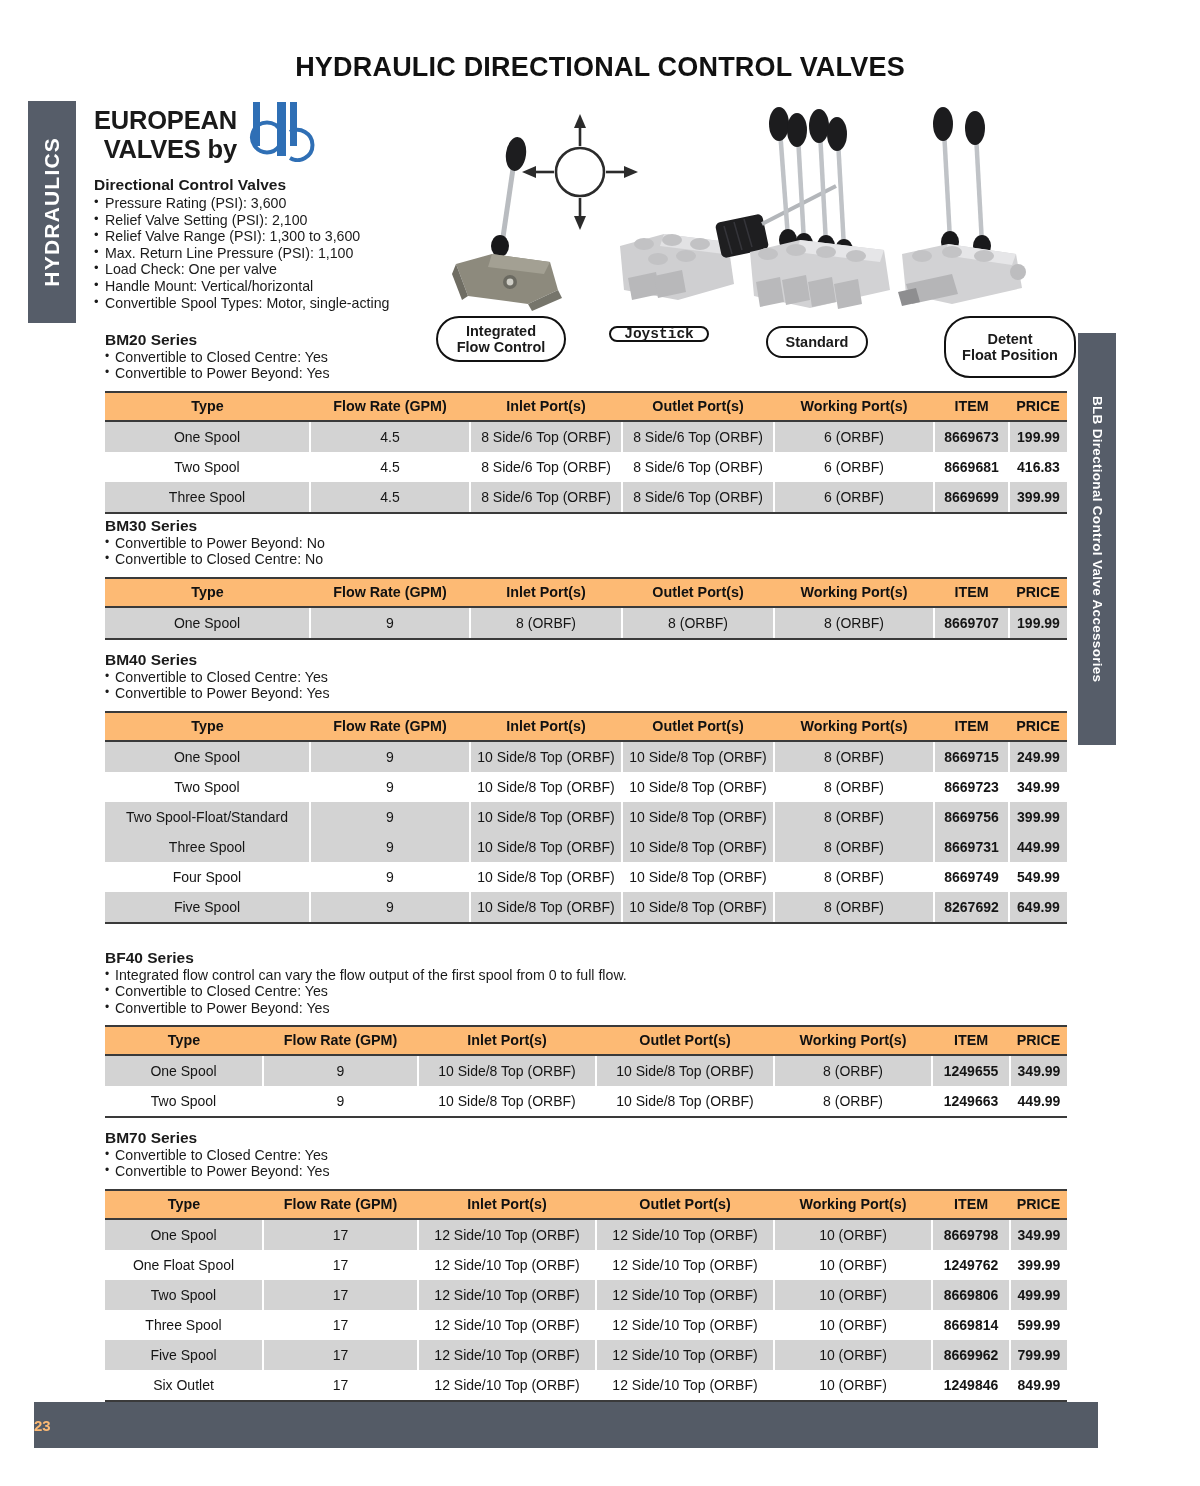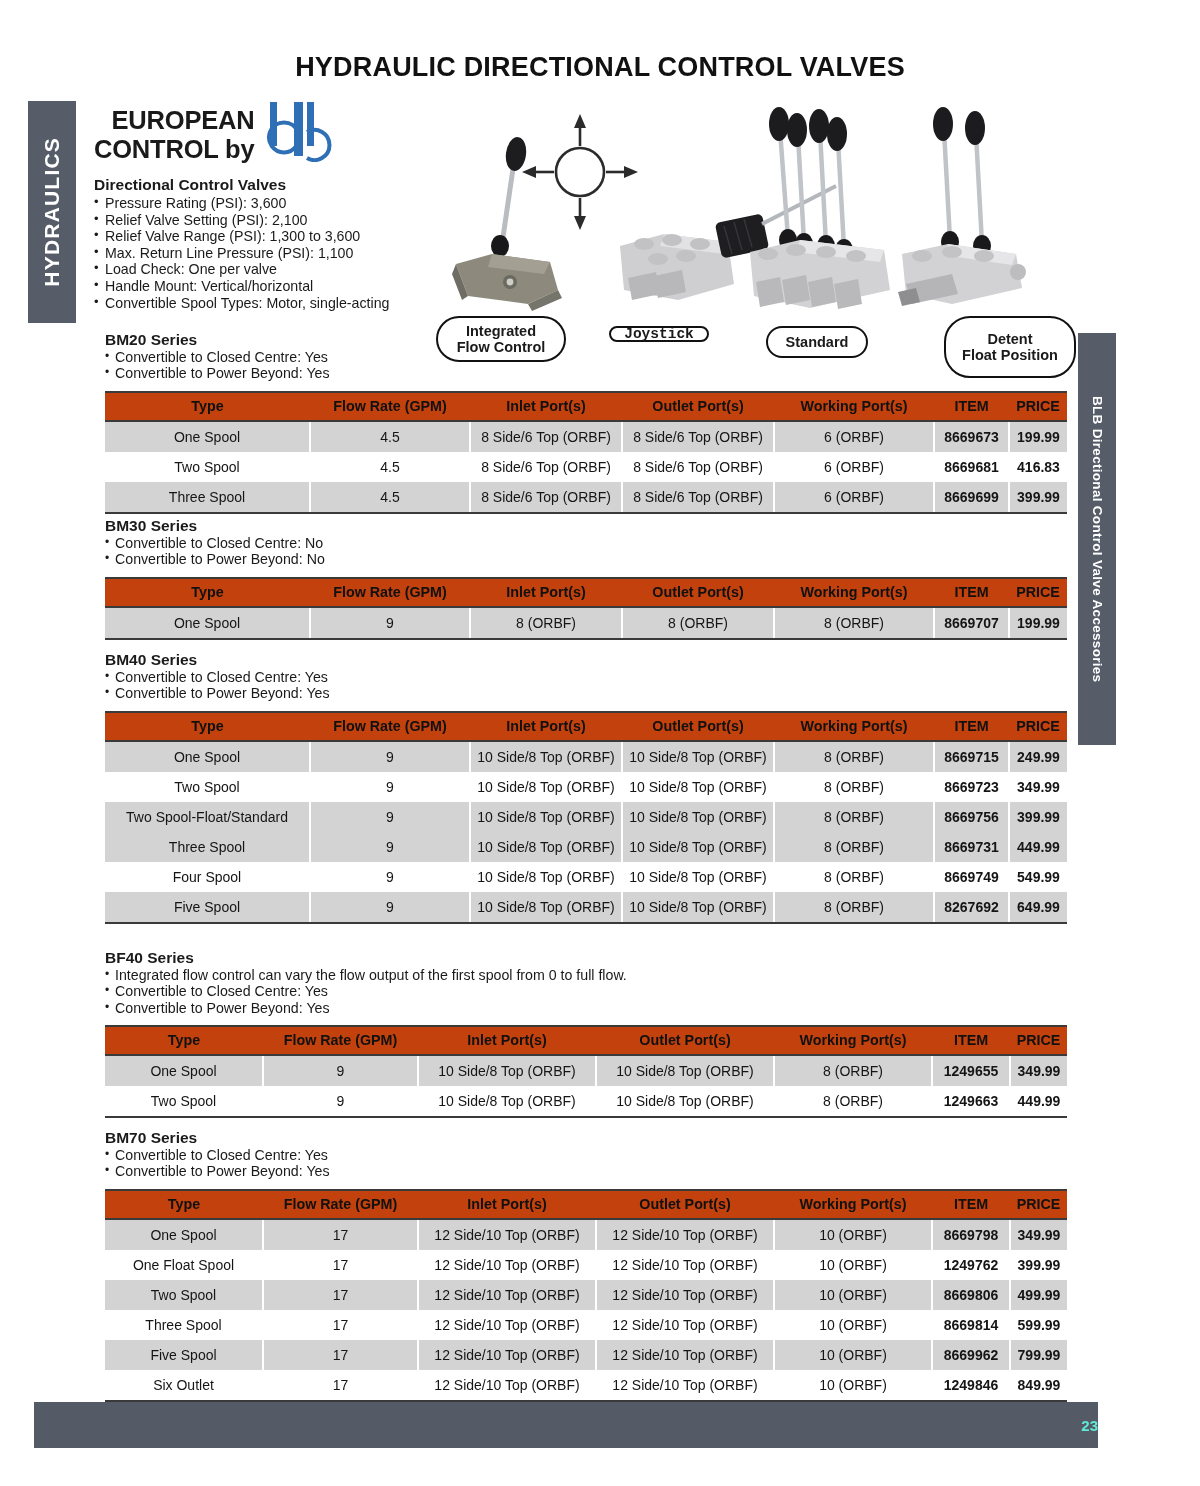--- a/index.html
+++ b/index.html
@@ -88,37 +88,37 @@
 
   
   table.spec {
     width: 962px; border-collapse: collapse; table-layout: fixed;
     margin-top: 9px;
   }
   table.spec thead th {
     font-size: 14.3px; font-weight: bold; text-align: center;
     padding: 5px 2px 6px; border-top: 2.6px solid #3a3a3a;
     border-bottom: 2.6px solid #3a3a3a;
-    background: #c2410c; color: #111;
+    background: #fdba74; color: #111;
   }
   table.spec tbody td {
     font-size: 14px; text-align: center; padding: 7px 2px;
     border: none; color: #151515;
     border-right: 2px solid #ffffff;
   }
   table.spec tbody td:last-child { border-right: none; }
   table.spec tbody tr.shade td { background: #d3d3d3; }
   table.spec tbody tr.plain td { background: #ffffff; }
   table.spec tbody tr:last-child td { border-bottom: 2.6px solid #3a3a3a; }
   td.b { font-weight: bold; }
 
   .footer-bar {
     position: absolute; left: 34px; top: 1402px; width: 1064px; height: 46px;
-    background: #545b66; color: #5eead4;
-    display: flex; align-items: center; justify-content: flex-end;
+    background: #545b66; color: #fdba74;
+    display: flex; align-items: center; justify-content: flex-start;
     font-size: 15px; font-weight: bold;
   }
 </style>
 </head>
 <body>
 
 <div class="page">
 
   <div class="page-title">HYDRAULIC DIRECTIONAL CONTROL VALVES</div>
 
@@ -127,21 +127,21 @@
   </div>
 
   <div class="acc-tab">
     <span>BLB Directional Control Valve Accessories</span>
   </div>
 
   <div class="eu-block">
     <div class="eu-head">
       <div class="eu-words">
         <div>EUROPEAN</div>
-        <div>CONTROL by</div>
+        <div>VALVES by</div>
       </div>
       <div class="blb-logo">
         <svg width="72" height="60" viewBox="0 0 72 60">
           <rect x="4" y="0" width="7" height="40" fill="#2f6fb5"></rect>
           <path d="M4 30 a15 15 0 1 0 28 0 a15 15 0 0 0 -28 0 z" fill="none" stroke="#2f6fb5" stroke-width="4"></path>
           <rect x="4" y="0" width="7" height="44" fill="#2f6fb5"></rect>
           <rect x="28" y="0" width="9" height="54" fill="#2f6fb5"></rect>
           <rect x="41" y="0" width="7" height="40" fill="#2f6fb5"></rect>
           <path d="M41 30 a15 15 0 1 1 0 26" fill="none" stroke="#2f6fb5" stroke-width="4"></path>
           <rect x="41" y="0" width="7" height="44" fill="#2f6fb5"></rect>
@@ -346,22 +346,22 @@
           <td class="b">8669699</td>
           <td class="b">399.99</td>
         </tr>
       </tbody>
     </table>
   </div>
 
   <div class="series" style="top:517px;">
     <div class="series-title">BM30 Series</div>
     <ul class="series-list">
+      <li>Convertible to Power Beyond: No</li>
       <li>Convertible to Closed Centre: No</li>
-      <li>Convertible to Power Beyond: No</li>
     </ul>
     <table class="spec">
       <colgroup>
         <col style="width:205px">
           <col style="width:160px">
           <col style="width:152px">
         <col style="width:152px">
           <col style="width:160px">
           <col style="width:75px">
           <col style="width:58px">

